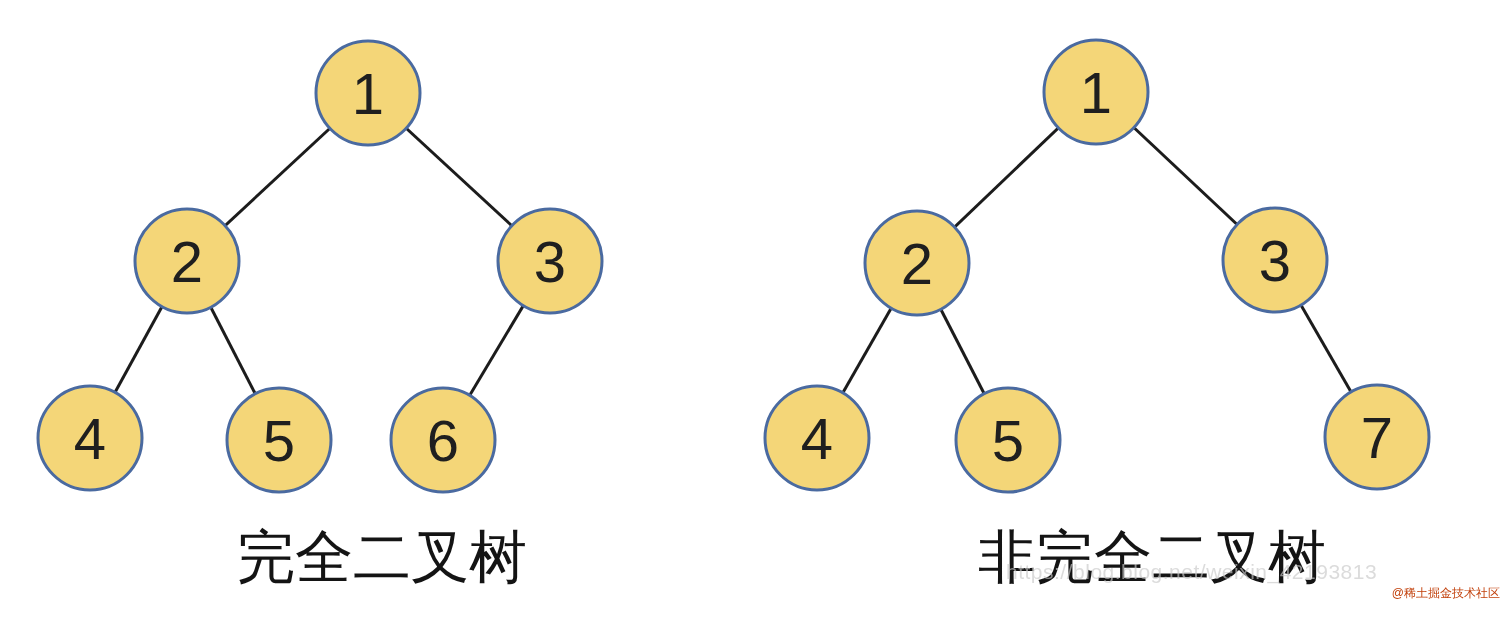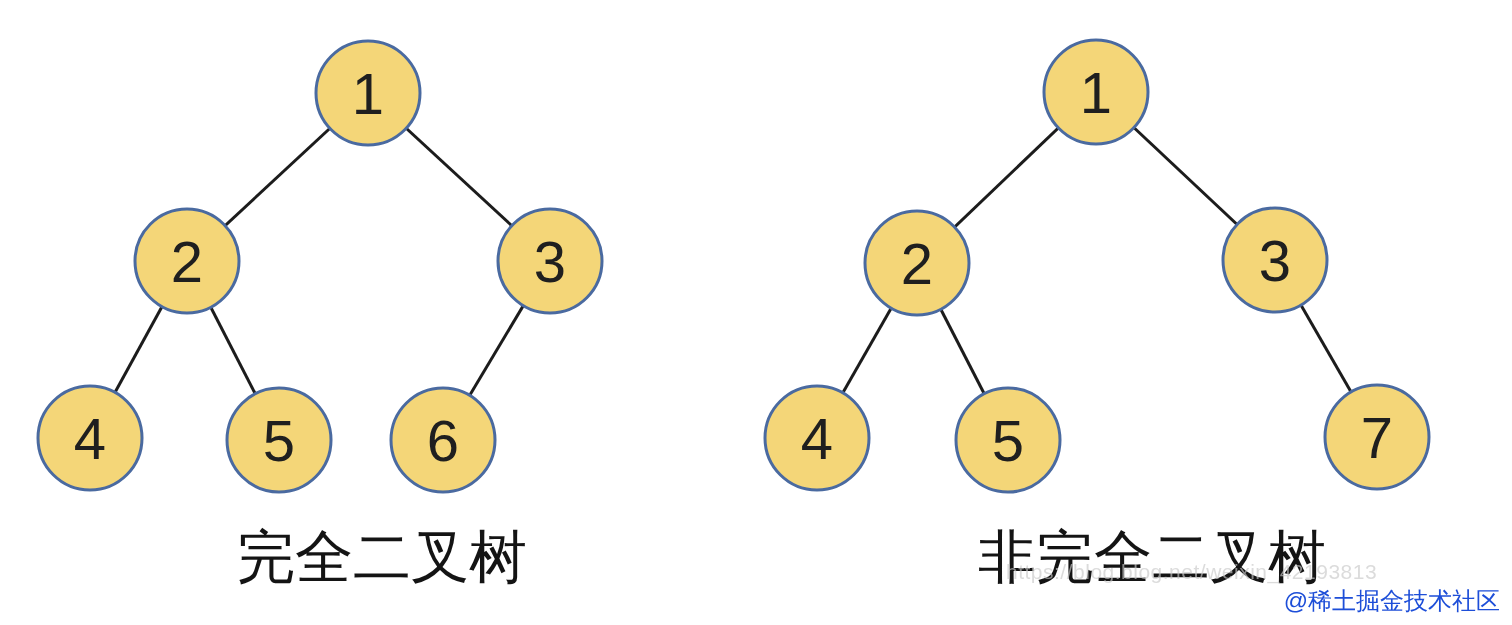--- a/index.html
+++ b/index.html
@@ -28,22 +28,22 @@
     color: #c9c9c9;
     opacity: 0.65;
     letter-spacing: 0.5px;
     white-space: nowrap;
     pointer-events: none;
   }
   .wm-site {
     position: absolute;
     right: 12px;
     top: 585px;
-    font-size: 24px;
-    color: #1d4ed8;
+    font-size: 12px;
+    color: #c2410c;
     white-space: nowrap;
     pointer-events: none;
   }
   svg text {
     font-family: "Liberation Sans", sans-serif;
   }
 </style>
 </head>
 <body>
 

